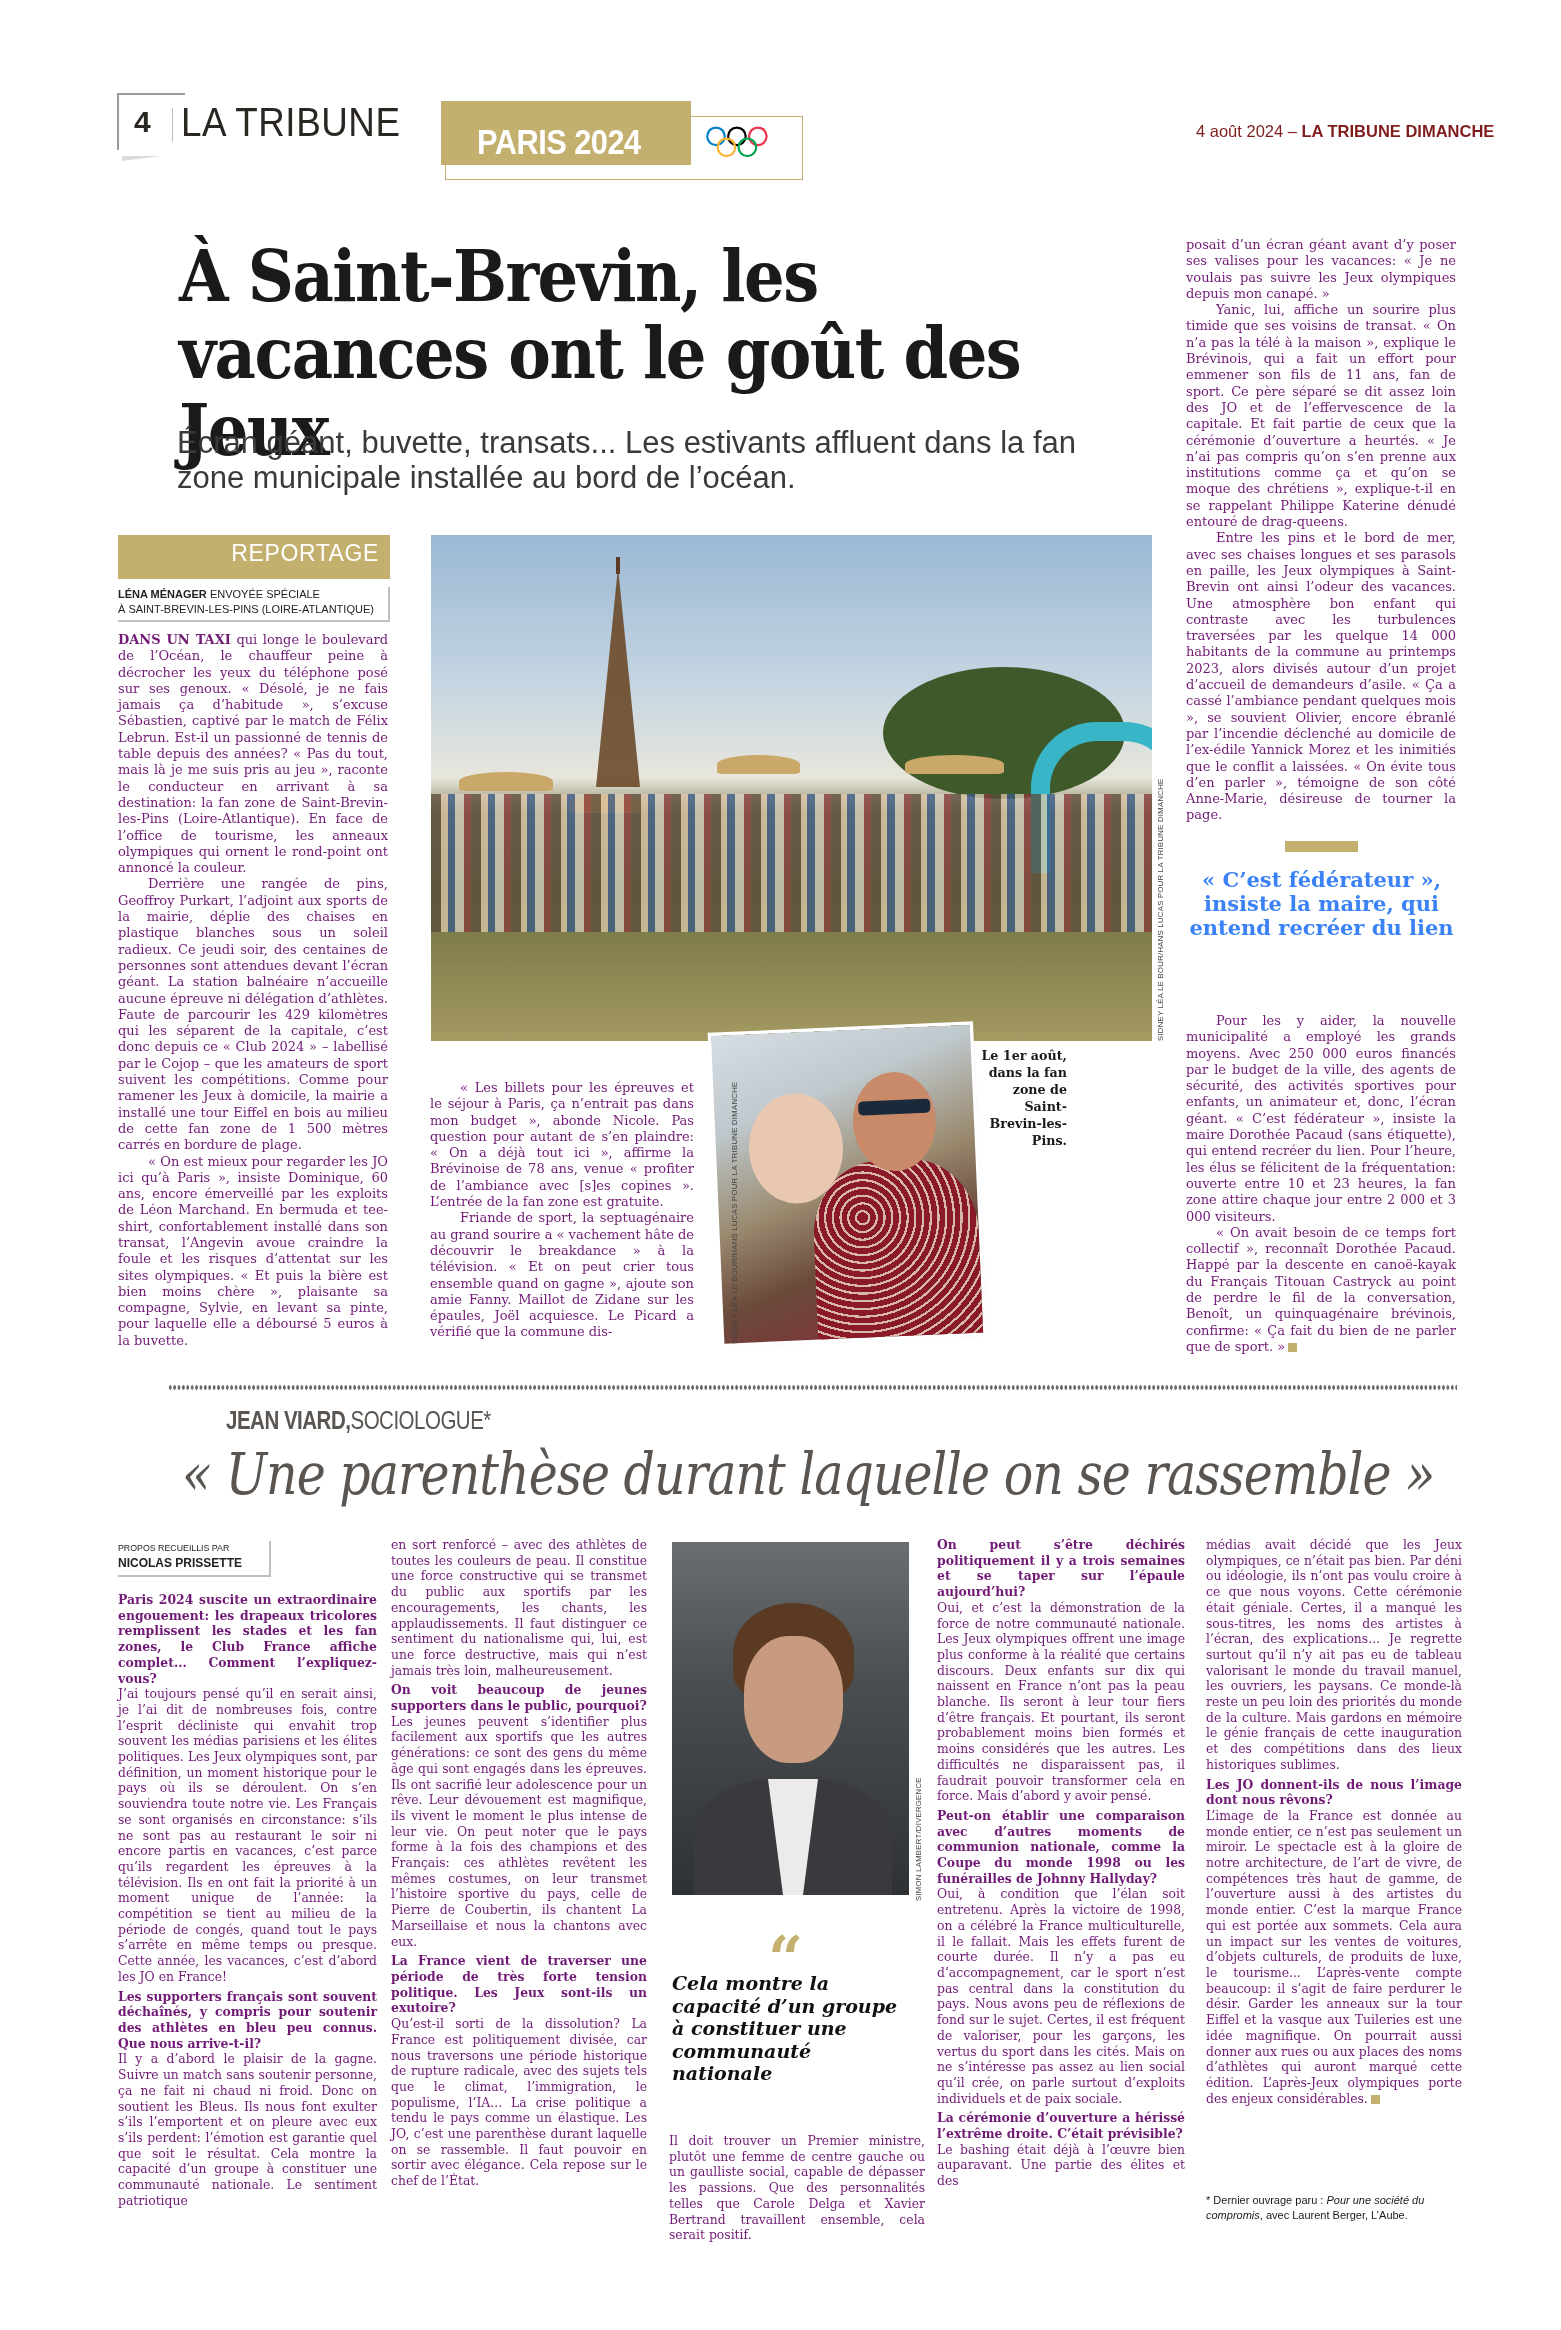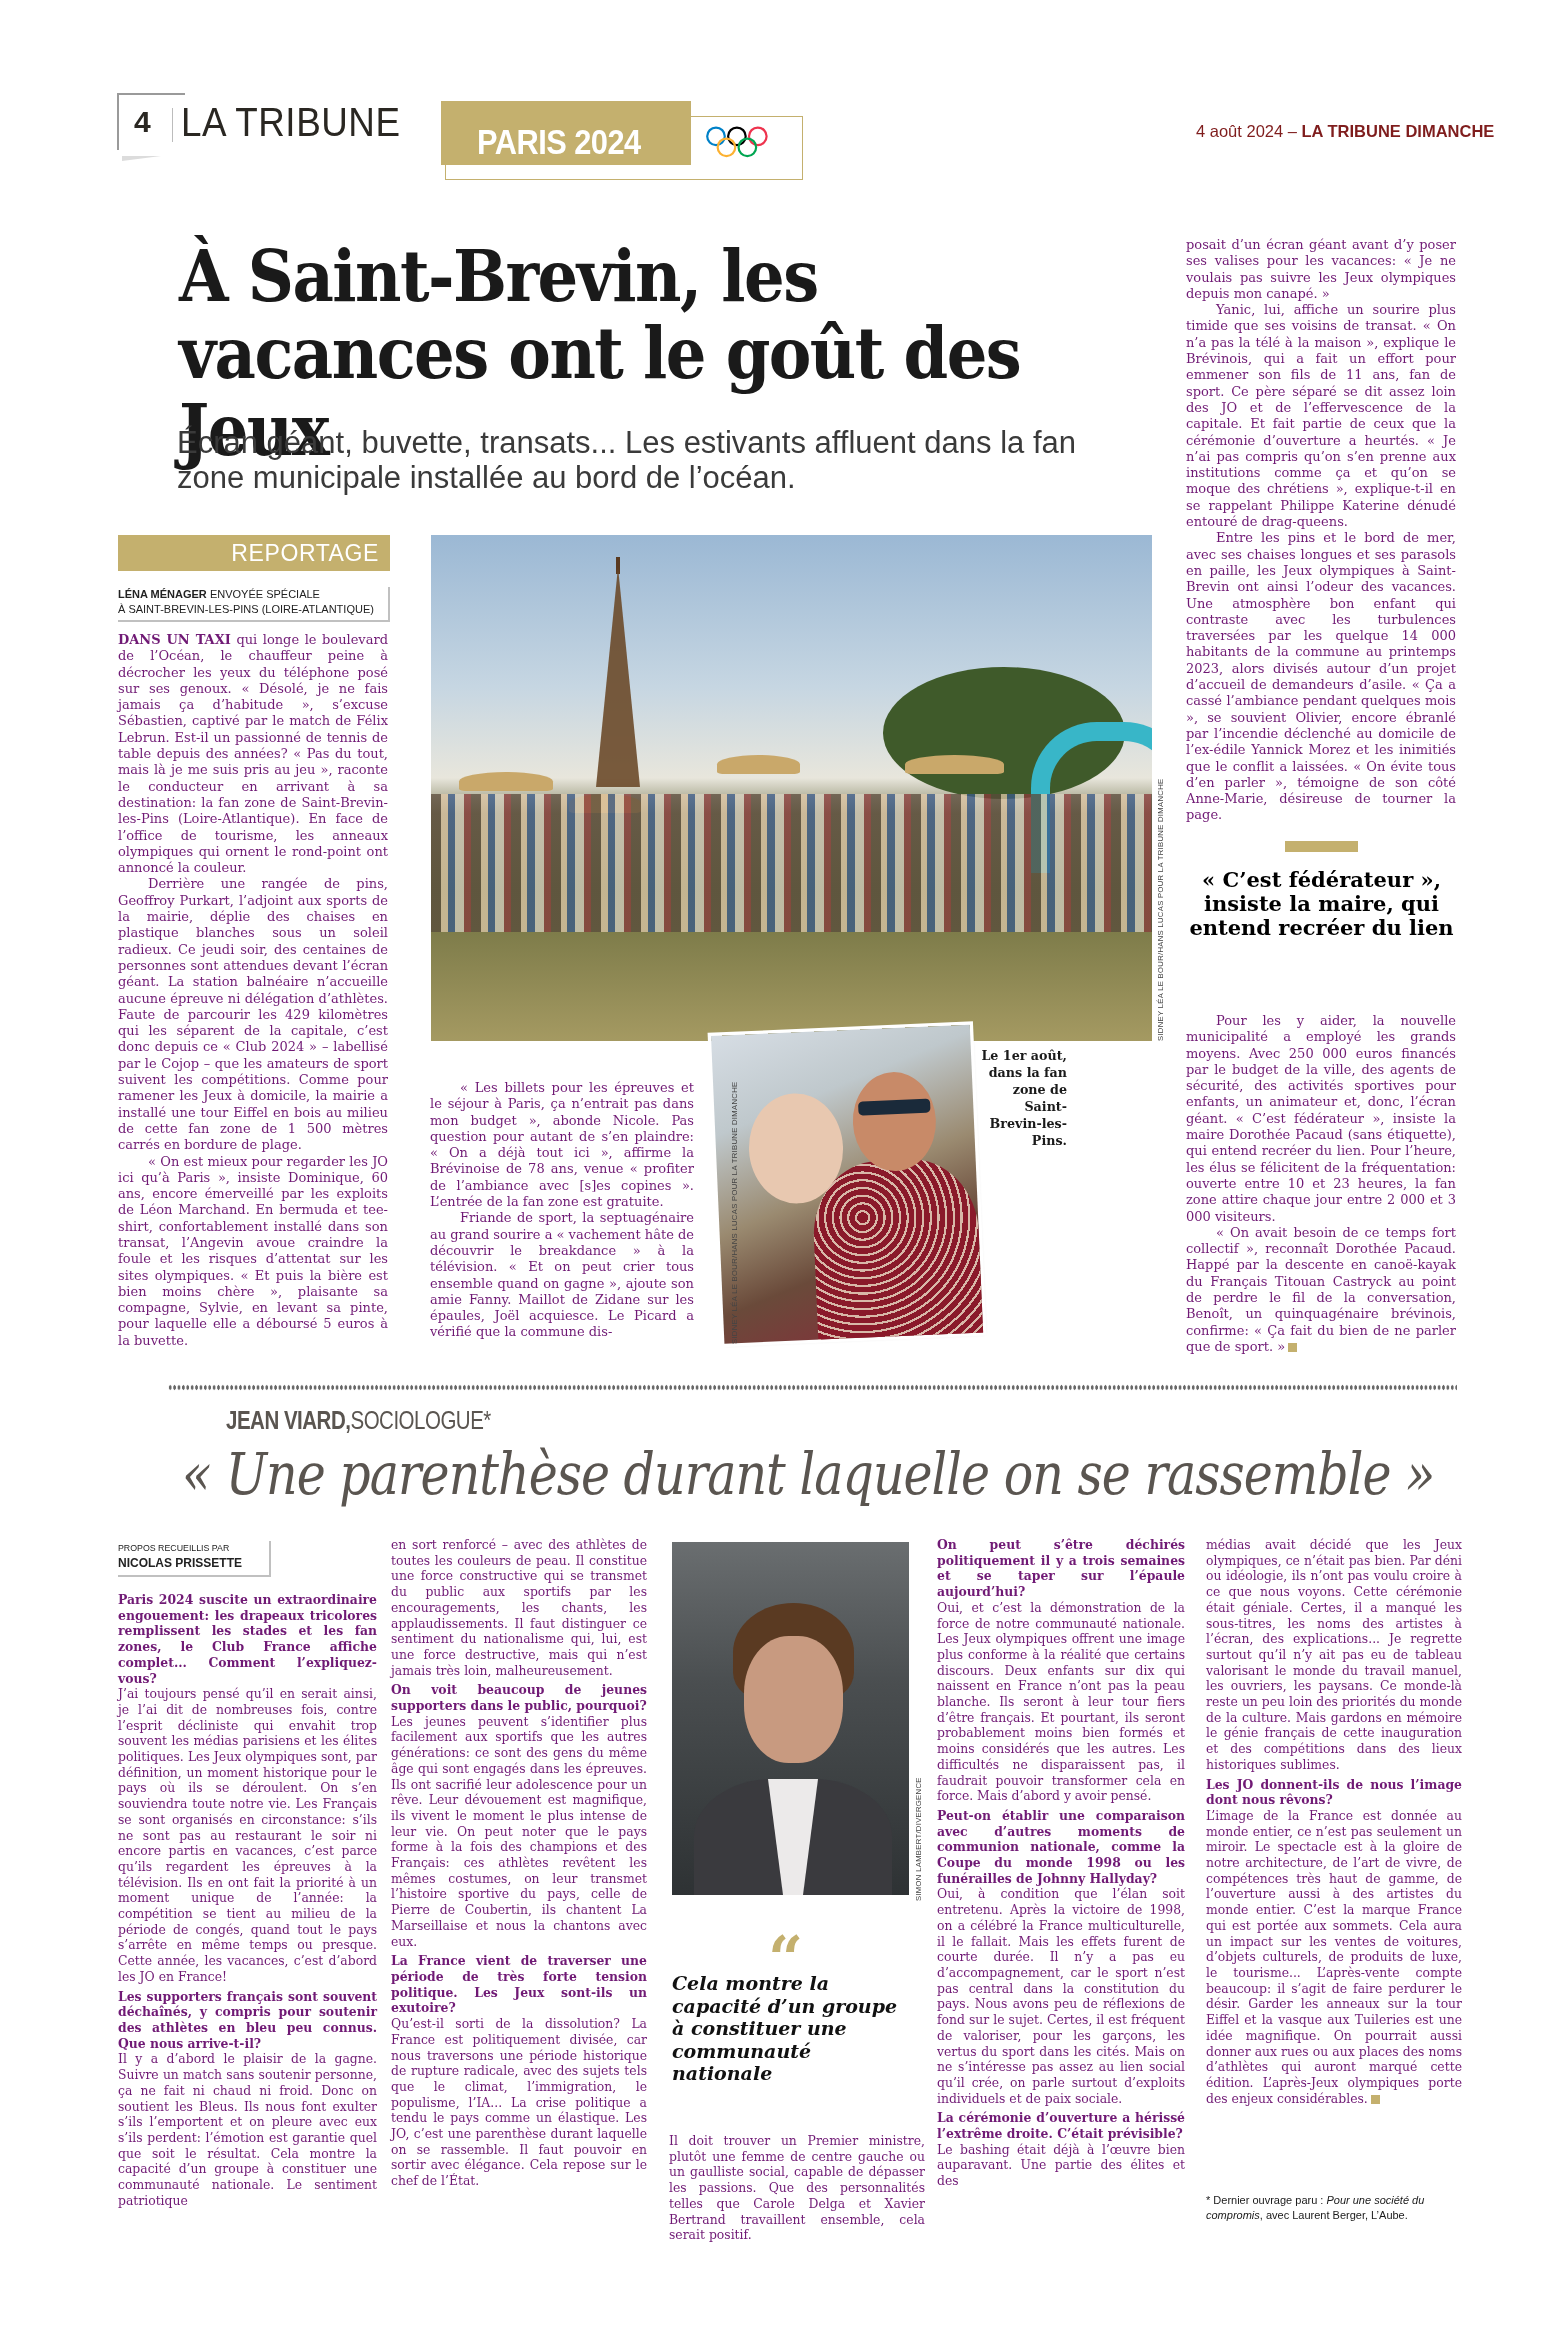--- a/index.html
+++ b/index.html
@@ -20,21 +20,21 @@
   #paris-label { left: 477px; top: 122px; font-size: 35px; font-weight: bold; color: #ffffff; letter-spacing: -0.6px; transform: scaleX(0.88); transform-origin: left; }
   #rings { left: 705px; top: 124px; width: 66px; height: 39px; }
   #dateline { left: 1168px; top: 122px; font-size: 16.5px; color: #7f1d1d; margin-left: 28px; }
   #dateline b { font-weight: bold; }
 
   
   #headline { left: 179px; top: 238px; width: 937px; font-size: 71px; line-height: 77px; font-weight: bold; color: #1a1a1a; letter-spacing: -1.7px; transform: scaleX(0.9); transform-origin: left; }
   #standfirst { left: 177px; top: 425px; width: 937px; font-size: 31px; line-height: 35px; color: #3a3a3a; font-weight: 300; }
 
   
-  #reportage { left: 118px; top: 535px; width: 272px; height: 36px; background: #c4b06e; color: #fff; font-size: 23px; text-align: right; box-sizing: border-box; padding-right: 11px; line-height: 36px; letter-spacing: 0.6px; }
+  #reportage { left: 118px; top: 535px; width: 272px; height: 44px; background: #c4b06e; color: #fff; font-size: 23px; text-align: right; box-sizing: border-box; padding-right: 11px; line-height: 36px; letter-spacing: 0.6px; }
   #byline { left: 118px; top: 587px; width: 270px; height: 33px; border-right: 2.8px solid #c0c0c0; border-bottom: 2.2px solid #c0c0c0; font-size: 11px; line-height: 15.4px; color: #222; }
   #byline b { font-weight: 900; }
 
   
   .col { position: absolute; font-size: 13px; line-height: 16.3px; text-align: justify; color: #701a75; }
   .col p { margin: 0; text-indent: 30px; }
   .col p.first { text-indent: 0; }
   .col .q { font-weight: bold; margin-top: 4px; }
   .col .q:first-child { margin-top: 0; }
   .col p.ans { text-indent: 0; }
@@ -66,21 +66,21 @@
 
   #caption { left: 979px; top: 1047px; width: 88px; font-size: 12.7px; line-height: 17px; font-weight: bold; color: #1a1a1a; text-align: right; }
 
   .credit { position: absolute; font-size: 7.7px; color: #444; white-space: nowrap; transform: rotate(-90deg); transform-origin: left top; letter-spacing: 0.3px; }
   #credit-main { left: 1156px; top: 1041px; }
   #credit-inset { left: 730px; top: 1344px; }
   #credit-portrait { left: 914px; top: 1901px; }
 
   
   #pq1-bar { left: 1285px; top: 841px; width: 73px; height: 11px; background: #c4b06e; }
-  #pq1 { left: 1184px; top: 868px; width: 275px; text-align: center; font-size: 21px; line-height: 24px; font-weight: bold; color: #000000; }
+  #pq1 { left: 1184px; top: 868px; width: 275px; text-align: center; font-size: 21px; line-height: 24px; font-weight: bold; color: #3b82f6; }
 
   
   #divider { left: 168px; top: 1384px; width: 1289px; height: 6.6px; background-image: radial-gradient(ellipse 1.1px 2.8px at center, #666 90%, transparent 100%); background-size: 4.4px 6.6px; }
 
   
   #iv-name { left: 226px; top: 1406px; font-size: 25px; color: #5a5550; transform: scaleX(0.82); transform-origin: left; letter-spacing: -0.6px; }
   #iv-name b { font-weight: 900; }
   #iv-title { left: 182px; top: 1441px; font-size: 57px; line-height: 66px; font-style: italic; color: #5a5550; letter-spacing: -1.1px; transform: scaleX(0.86); transform-origin: left; white-space: nowrap; }
 
   #iv-byline { left: 118px; top: 1541px; width: 151px; height: 34px; border-right: 2.8px solid #c0c0c0; border-bottom: 2.2px solid #c0c0c0; font-size: 8.8px; line-height: 15.4px; color: #222; }

